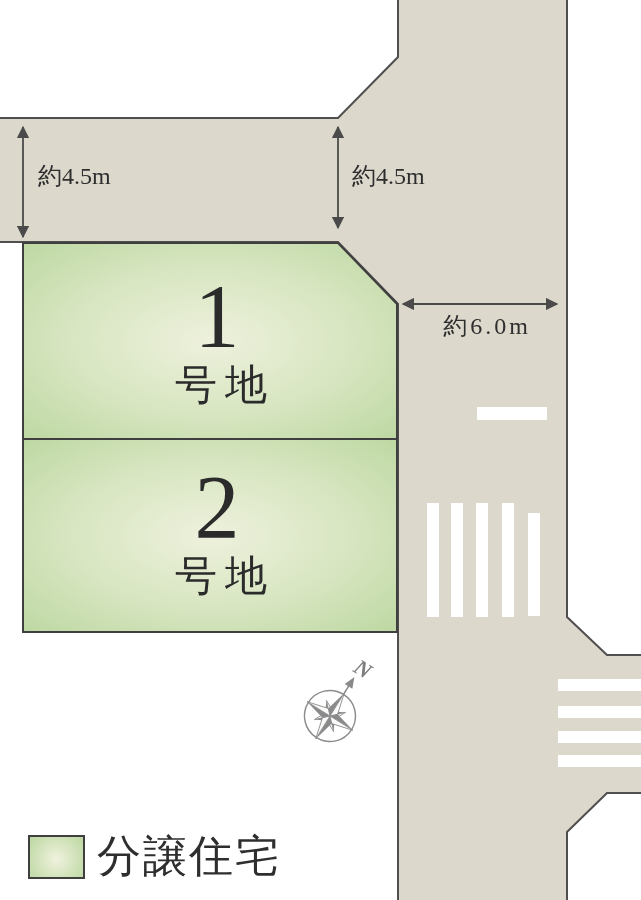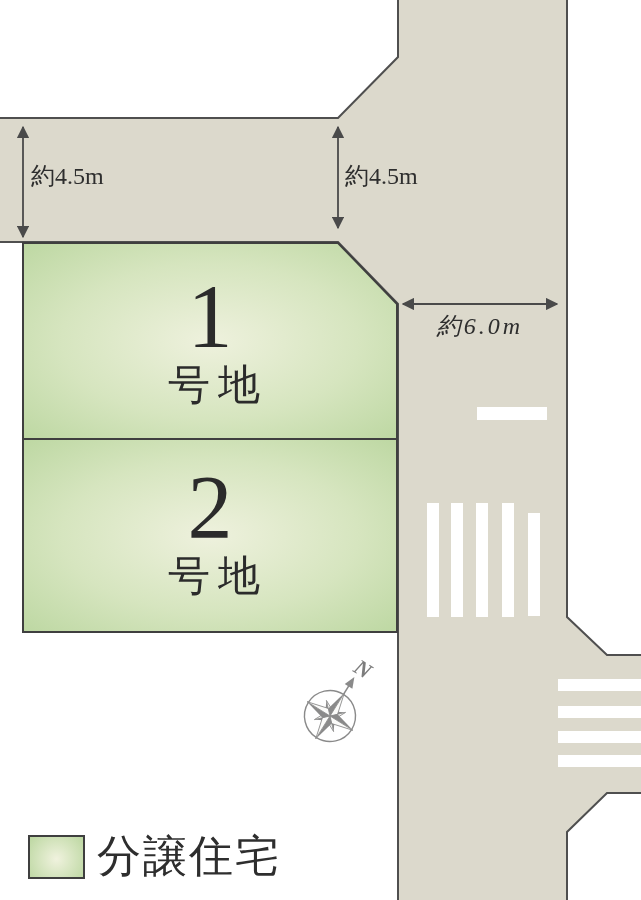--- a/index.html
+++ b/index.html
@@ -15,21 +15,21 @@
 
   .road-edge{fill:none;stroke:#4f4f4f;stroke-width:2;}
   .plot-shape{stroke:#3f3f3f;stroke-width:2;}
   .dim-line{stroke:#4a4a4a;stroke-width:1.8;}
   .rose-dark{fill:#8a8a8a;}
   .rose-light{fill:#fbfbf9;stroke:#8a8a8a;stroke-width:0.8;}
   .rose-circle{fill:none;stroke:#8a8a8a;stroke-width:1.4;}
   .rose-needle{stroke:#8a8a8a;stroke-width:1.6;}
   .north-text{font-family:"Liberation Serif","DejaVu Serif",serif;font-style:italic;font-weight:bold;fill:#7d7d7d;font-size:22px;text-anchor:middle;}
 
-  .overlay{position:absolute;white-space:nowrap;}
+  .overlay{position:absolute;white-space:nowrap;margin-left:7px;}
   .dim-label{font-size:24px;line-height:26px;color:#2e2e2e;}
   .dim-label.spread{letter-spacing:3px;}
 
   .plot-label{left:23px;width:374px;text-align:center;}
   .plot-number{font-size:90px;line-height:1;color:#2b2b2b;}
   .plot-suffix{font-size:42px;line-height:1;margin-top:2px;letter-spacing:8px;padding-left:16px;color:#2b2b2b;}
 
   .legend{position:absolute;left:28px;top:835px;display:flex;align-items:center;}
   .legend-swatch{
     width:53px;height:40px;
@@ -119,21 +119,21 @@
         </g>
       </g>
       <line class="rose-needle" x1="0" y1="-26" x2="0" y2="-37"></line>
       <polygon class="rose-dark" points="0,-46 -4.5,-35 4.5,-35"></polygon>
       <text class="north-text" x="3" y="-50">N</text>
     </g>
   </svg>
 
   <div class="overlay dim-label" style="left:31px;top:163px;">約4.5m</div>
   <div class="overlay dim-label" style="left:345px;top:163px;">約4.5m</div>
-  <div class="overlay dim-label spread" style="left:400px;top:313px;width:160px;text-align:center;font-style:italic;">約6.0m</div>
+  <div class="overlay dim-label spread" style="left:400px;top:313px;width:160px;text-align:center;">約6.0m</div>
 
   <div class="overlay plot-label" style="top:272px;">
     <div class="plot-number">1</div>
     <div class="plot-suffix">号地</div>
   </div>
   <div class="overlay plot-label" style="top:463px;">
     <div class="plot-number">2</div>
     <div class="plot-suffix">号地</div>
   </div>
 

